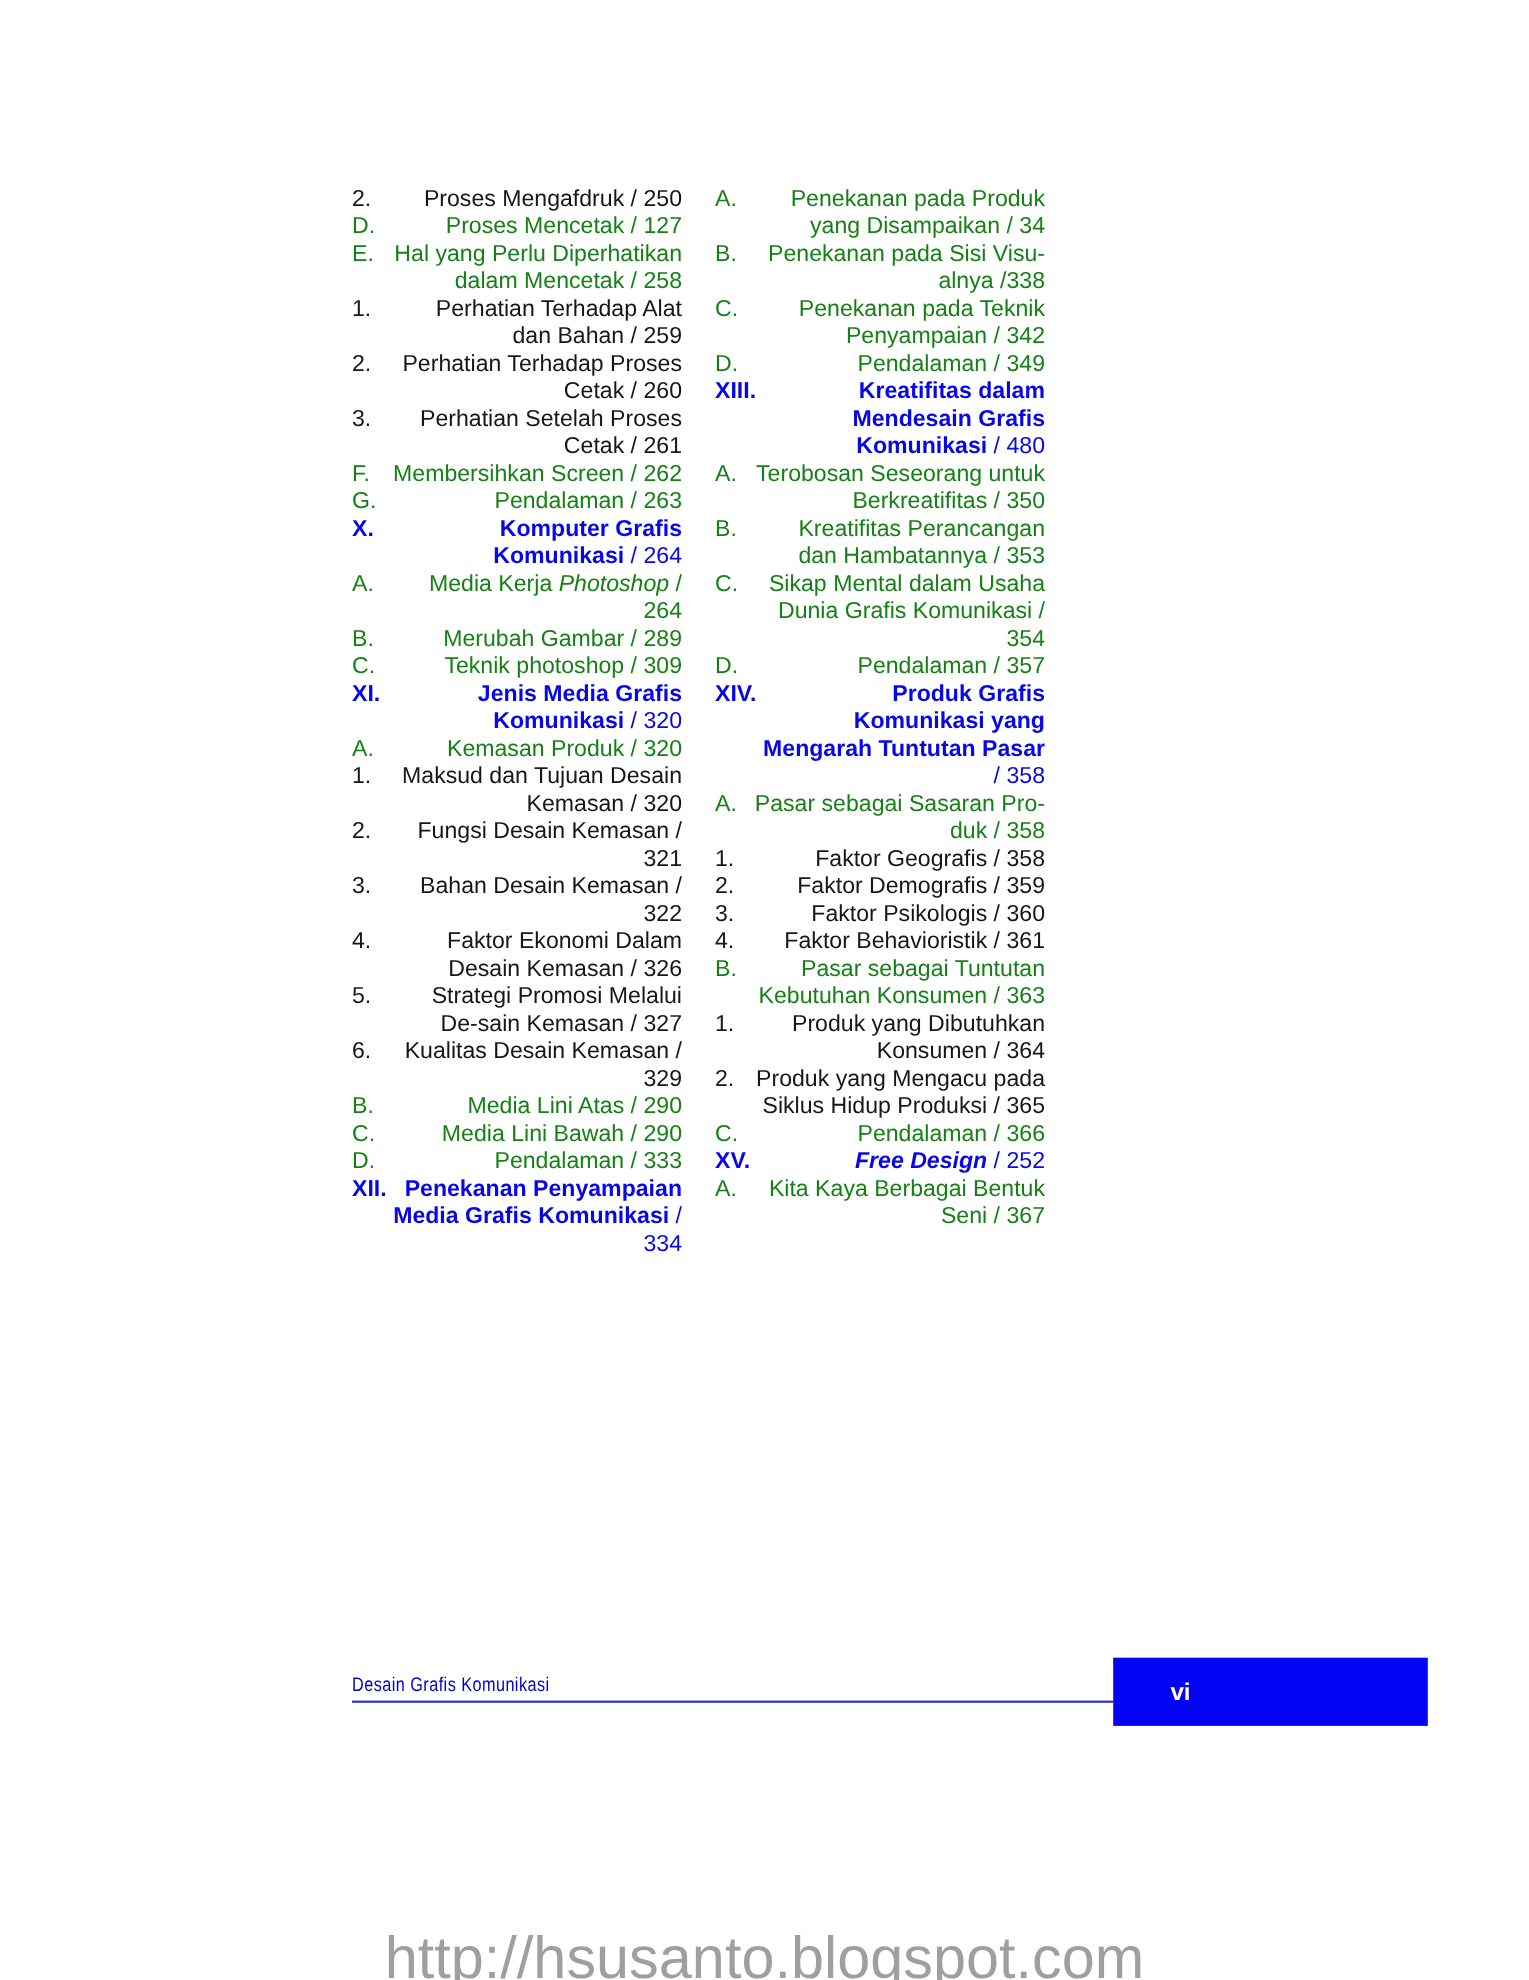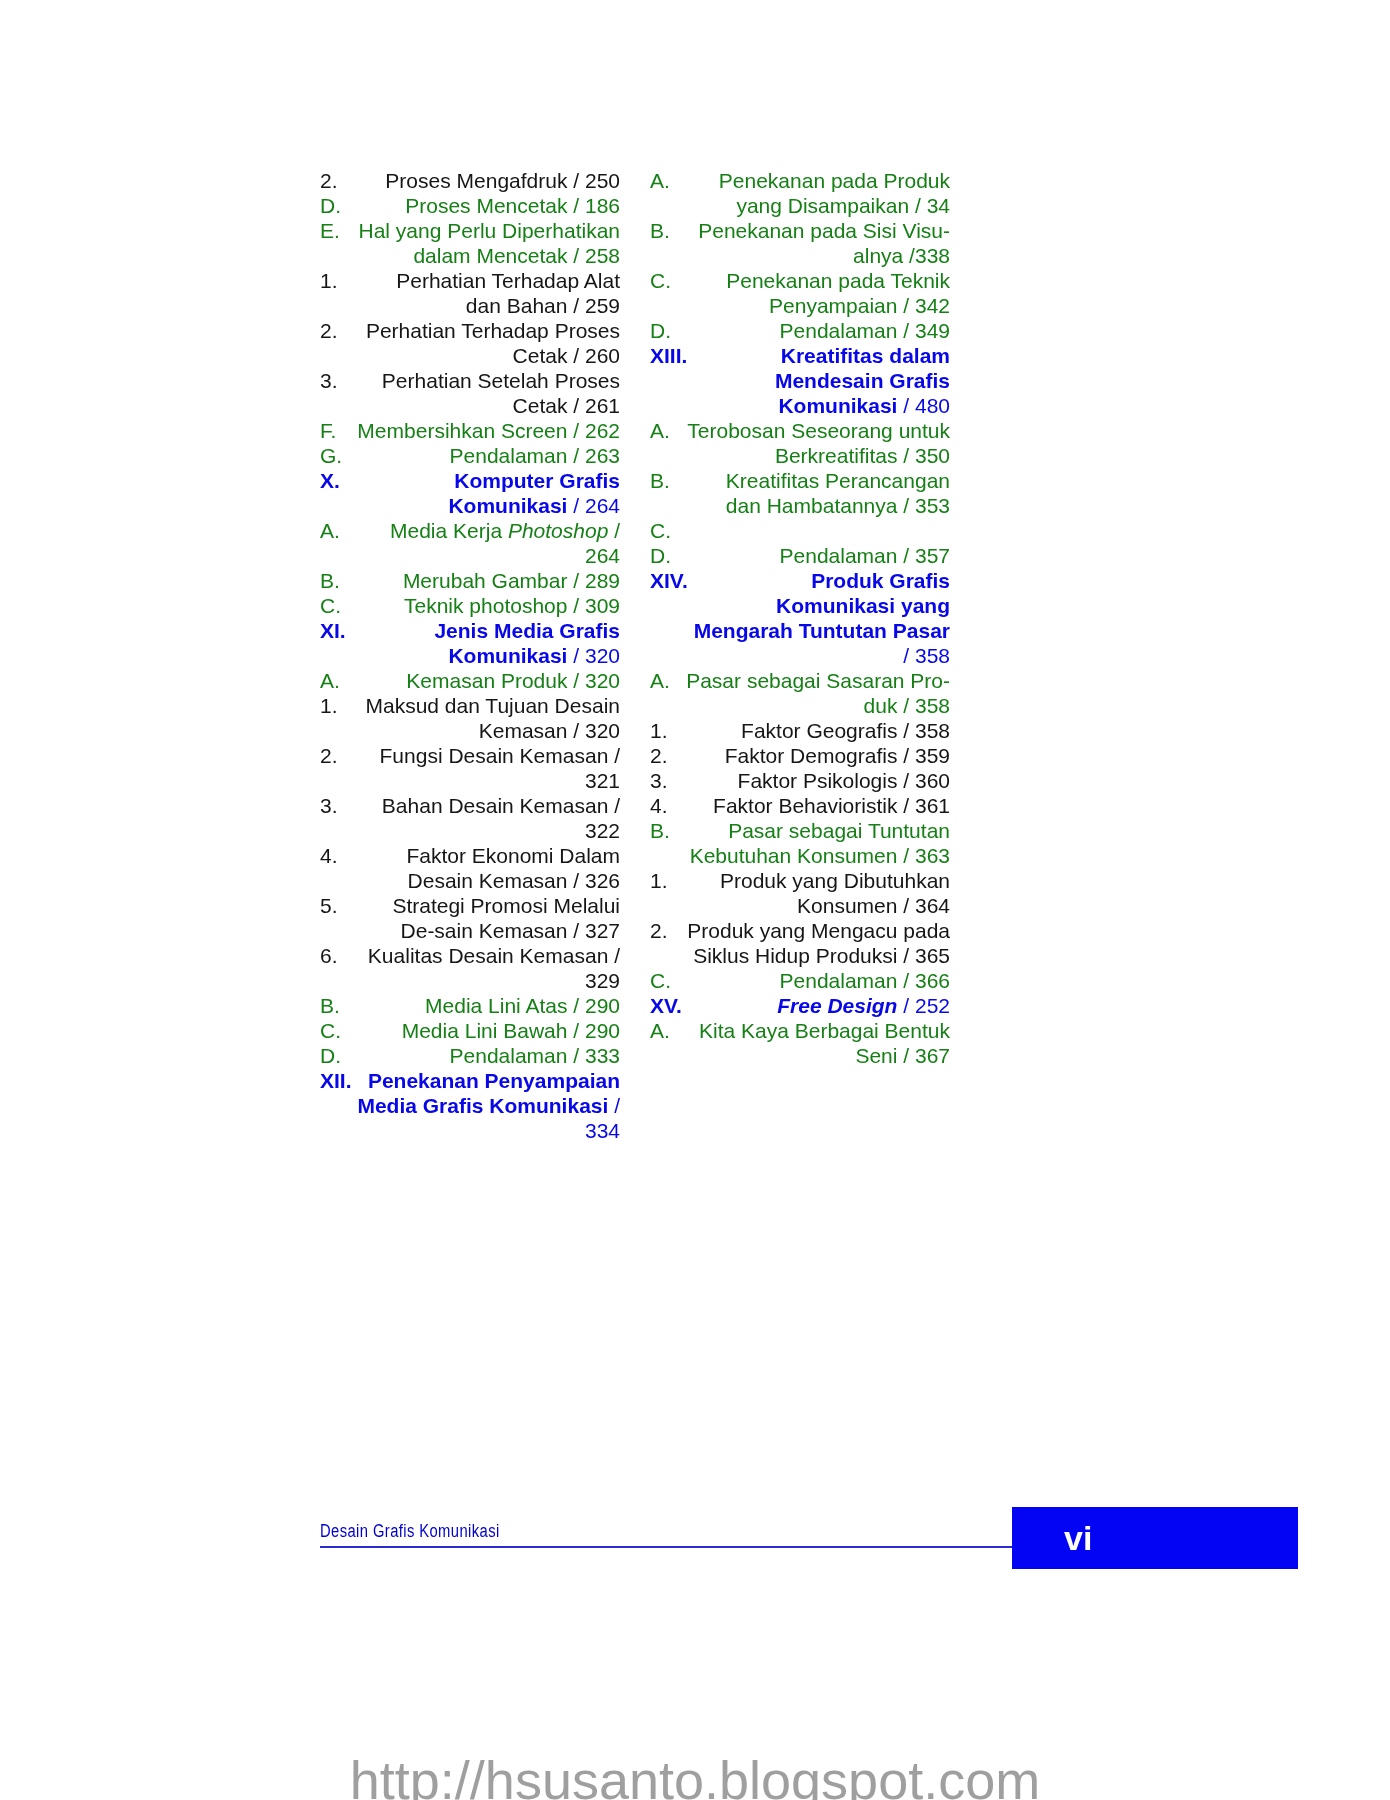--- a/index.html
+++ b/index.html
@@ -40,41 +40,41 @@
   .footer-line{
     position:absolute;left:320px;top:1546px;width:692px;height:2px;
     background:var(--line-blue);
   }
   .page-box{
     position:absolute;left:1012px;top:1507px;width:286px;height:62px;
     background:var(--box-blue);display:flex;align-items:center;
     padding-left:52px;
   }
   .page-box span{
-    color:#ffffff;font-weight:bold;font-size:34px;line-height:30px;
+    color:#ffffff;font-weight:bold;font-size:22px;line-height:30px;
   }
   .watermark{
     position:absolute;left:0;top:1749px;width:100%;
     text-align:center;font-size:54px;color:var(--watermark-gray);
     white-space:nowrap;
   }
 </style>
 </head>
 <body>
 
 <div class="page">
   <div class="toc">
     <div class="col" id="col-left">
         <div class="toc-entry c-black">
           <span class="toc-label">2.</span>
           <span class="toc-text"><span>Proses Mengafdruk / 250</span></span>
         </div>
         <div class="toc-entry c-green">
           <span class="toc-label">D.</span>
-          <span class="toc-text"><span>Proses Mencetak / 186</span></span>
+          <span class="toc-text"><span>Proses Mencetak / 127</span></span>
         </div>
         <div class="toc-entry c-green">
           <span class="toc-label">E.</span>
           <span class="toc-text"><span>Hal yang Perlu Diperhatikan dalam Mencetak / 258</span></span>
         </div>
         <div class="toc-entry c-black">
           <span class="toc-label">1.</span>
           <span class="toc-text"><span>Perhatian Terhadap Alat dan Bahan / 259</span></span>
         </div>
         <div class="toc-entry c-black">
@@ -182,20 +182,21 @@
         <div class="toc-entry c-green">
           <span class="toc-label">A.</span>
           <span class="toc-text"><span>Terobosan Seseorang untuk Berkreatifitas / 350</span></span>
         </div>
         <div class="toc-entry c-green">
           <span class="toc-label">B.</span>
           <span class="toc-text"><span>Kreatifitas Perancangan dan Hambatannya / 353</span></span>
         </div>
         <div class="toc-entry c-green">
           <span class="toc-label">C.</span>
+          <span class="toc-text"><span>Sikap Mental dalam Usaha Dunia Grafis Komunikasi / 354</span></span>
         </div>
         <div class="toc-entry c-green">
           <span class="toc-label">D.</span>
           <span class="toc-text"><span>Pendalaman / 357</span></span>
         </div>
         <div class="toc-entry c-blue heading">
           <span class="toc-label">XIV.</span>
           <span class="toc-text"><span class="b">Produk Grafis Komunikasi yang Mengarah Tuntutan Pasar</span><span> / 358</span></span>
         </div>
         <div class="toc-entry c-green">

